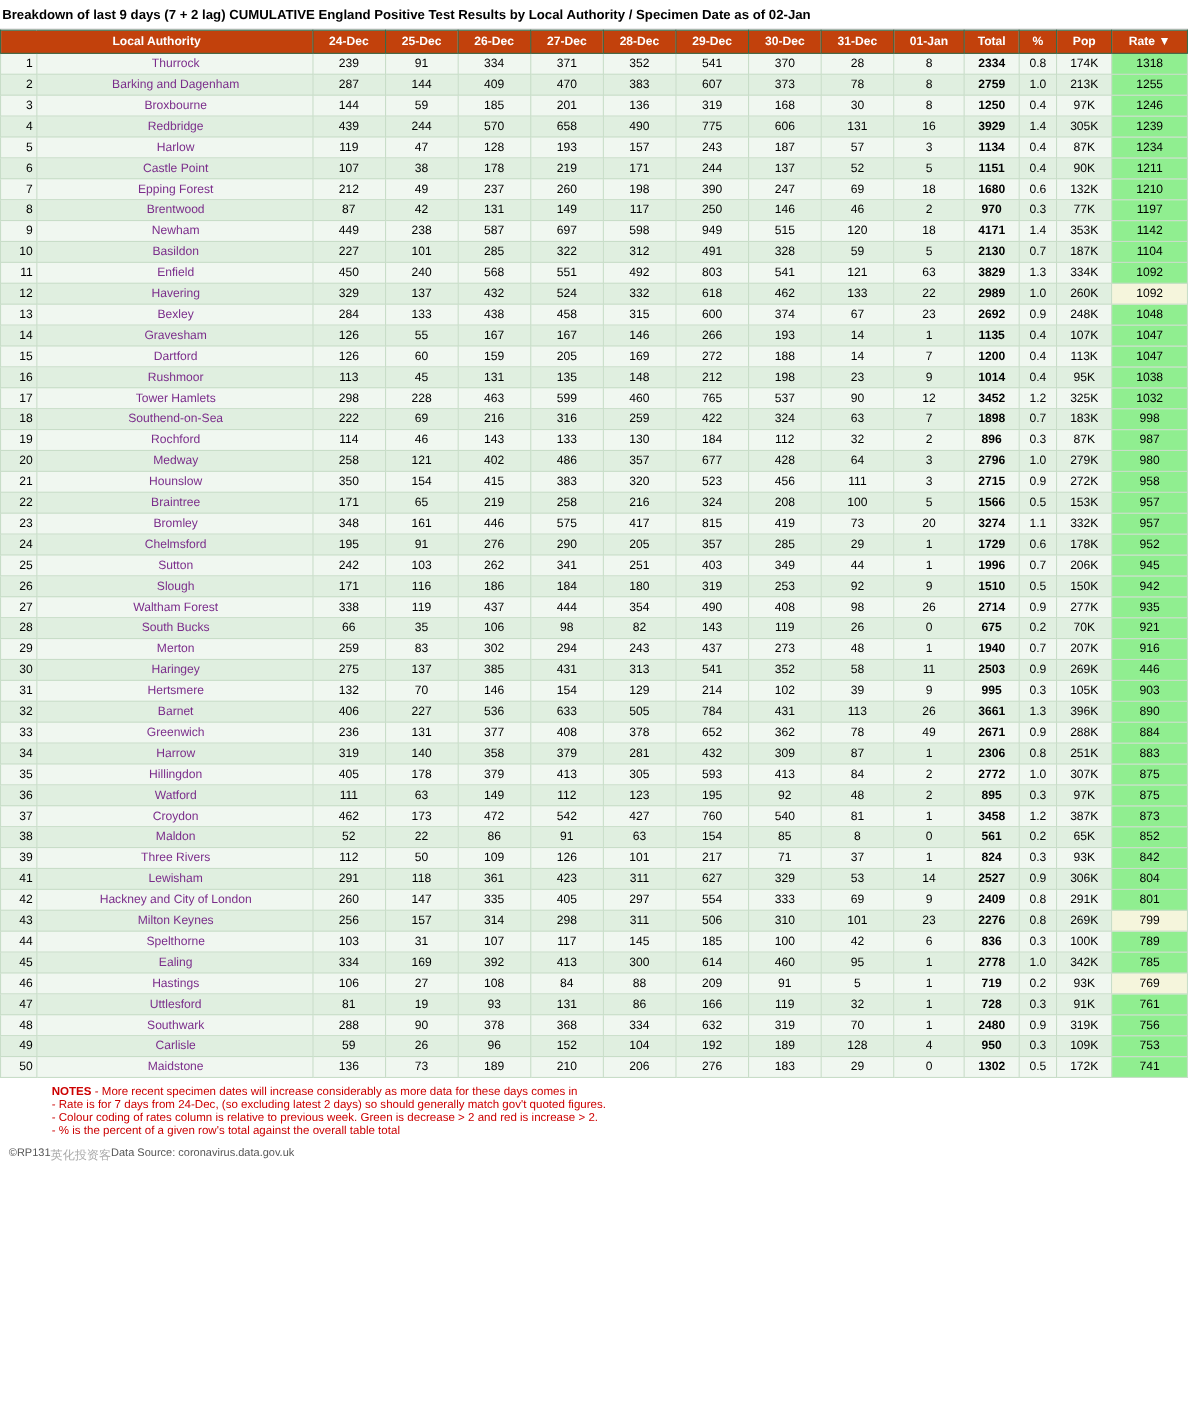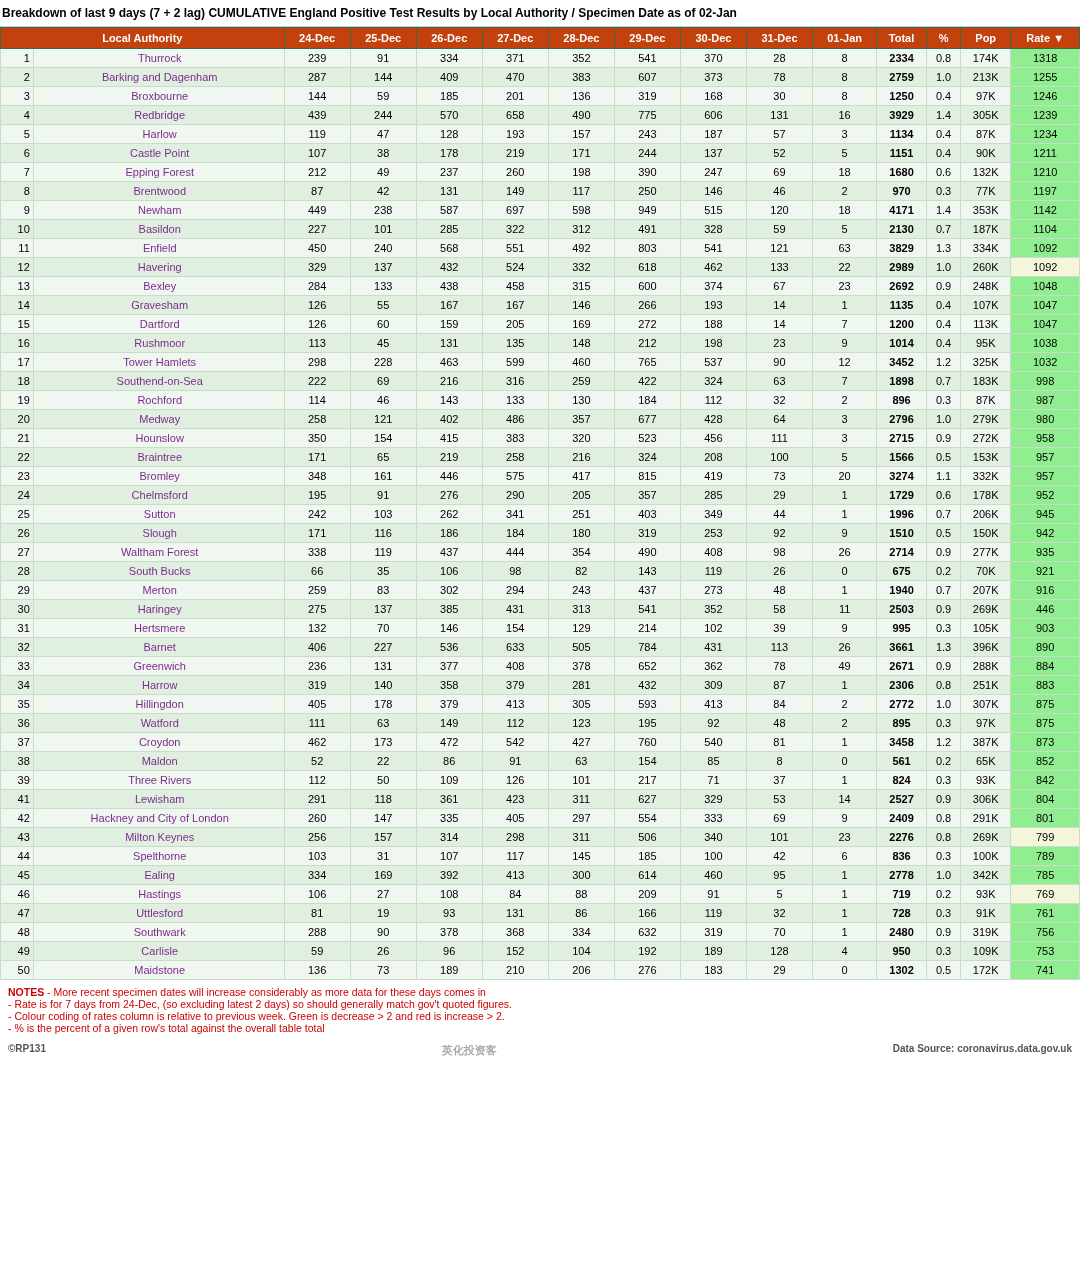--- a/index.html
+++ b/index.html
@@ -66,28 +66,28 @@
       color: #000;
     }
     .rate-neutral {
       background: #f5f5dc !important;
       color: #000;
     }
     .notes-section {
       padding: 6px 8px;
       font-size: 10.5px;
       color: #cc0000;
+      margin-left: 39px;
     }
     .footer {
       display: flex;
-      justify-content: space-between;
+      justify-content: flex-start;
       padding: 3px 8px;
       font-size: 10px;
       color: #555;
-      font-weight: bold;
     }
     .watermark {
       color: #aaa;
       font-size: 11px;
     }
   </style>
 </head>
 <body>
 
 <div>
@@ -813,21 +813,21 @@
     </tr>
       <tr>
       <td class="row-num">43</td>
       <td class="local-auth">Milton Keynes</td>
       <td>256</td>
       <td>157</td>
       <td>314</td>
       <td>298</td>
       <td>311</td>
       <td>506</td>
-      <td>340</td>
+      <td>310</td>
       <td>101</td>
       <td>23</td>
       <td class="total">2276</td>
       <td>0.8</td>
       <td>269K</td>
       <td class="rate-neutral">799</td>
     </tr>
       <tr>
       <td class="row-num">44</td>
       <td class="local-auth">Spelthorne</td>

